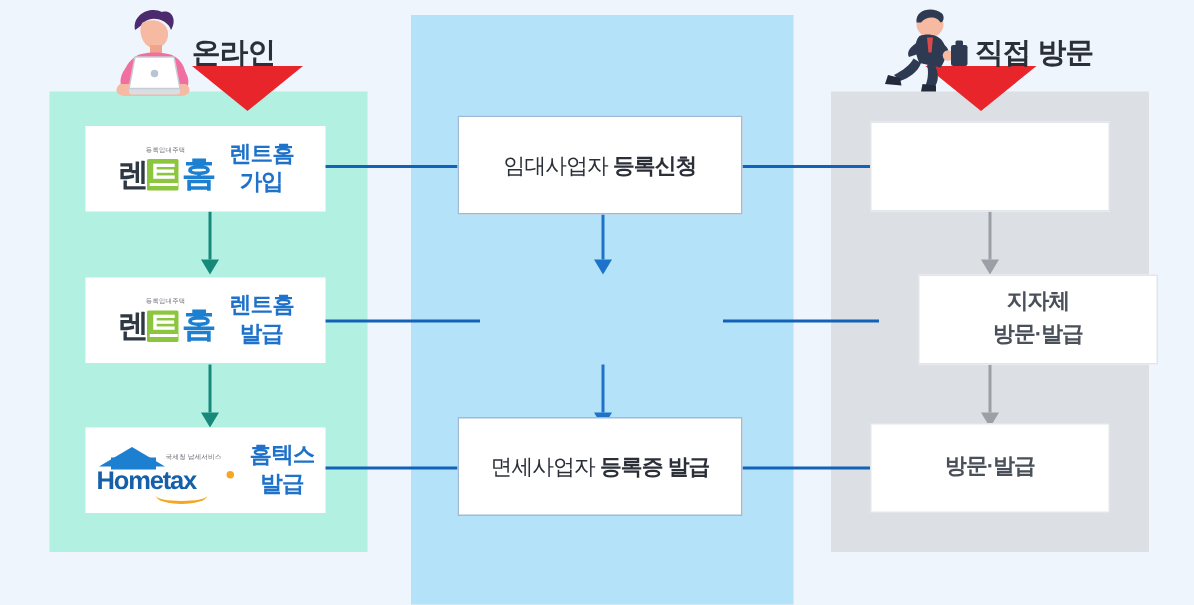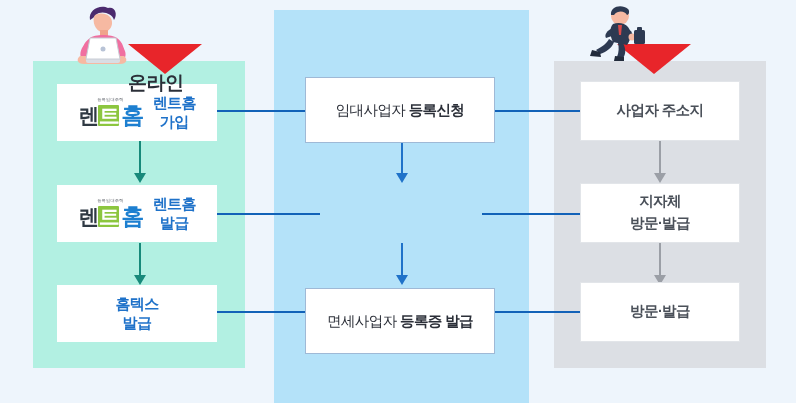--- a/index.html
+++ b/index.html
@@ -64,21 +64,21 @@
   
   .hdr-label {
     position: absolute;
     z-index: 7;
     font-size: 19px;
     font-weight: bold;
     color: #2b2f38;
     letter-spacing: -0.5px;
     white-space: nowrap;
   }
-  .hdr-label.online { left: 128px; top: 22px; margin-top: 48px; }
+  .hdr-label.online { left: 128px; top: 22px; }
   .hdr-label.visit  { left: 650px; top: 22px; }
 
   
   .illus {
     position: absolute;
     z-index: 7;
   }
   .illus.online { left: 68px; top: 4px; }
   .illus.visit  { left: 580px; top: 2px; }
 
@@ -323,20 +323,21 @@
 
       <rect x="54" y="28" width="11" height="14" rx="1.5" fill="#2d3a52"></rect>
       <rect x="57" y="25" width="5" height="4" rx="1" fill="#2d3a52"></rect>
     </svg>
   </div>
 
   <div class="red-tri online"></div>
   <div class="red-tri visit"></div>
 
   <div class="hdr-label online">온라인</div>
+  <div class="hdr-label visit">직접 방문</div>
 
   <div class="hline" style="left:216px; top:110px; width:104px;"></div>
   <div class="hline" style="left:216px; top:213px; width:104px;"></div>
   <div class="hline" style="left:216px; top:311px; width:104px;"></div>
 
   <div class="hline" style="left:482px; top:110px; width:104px;"></div>
   <div class="hline" style="left:482px; top:213px; width:104px;"></div>
   <div class="hline" style="left:482px; top:311px; width:104px;"></div>
 
   <div class="varrow teal" style="left:133px; top:141px; width:14px; height:42px;">
@@ -395,43 +396,50 @@
       </div>
       <div class="lbox-text">
         <div>렌트홈</div>
         <div>발급</div>
       </div>
     </div>
   </div>
 
   <div class="box left" style="left:57px; top:285px; width:160px; height:57px;">
     <div class="lbox-inner">
+      <div class="hometax-logo">
+        <div class="ht-roof"></div>
+        <div class="ht-roof2"></div>
+        <div class="ht-sub">국세청 납세서비스</div>
+        <div class="ht-word">Hometax</div>
+        <div class="ht-smile"></div>
+        <div class="ht-dot"></div>
+      </div>
       <div class="lbox-text">
         <div>홈텍스</div>
         <div>발급</div>
       </div>
     </div>
   </div>
 
   <div class="box mid" style="left:305px; top:77px; width:190px; height:66px;">
     <div class="mid-text"><span>임대사업자 </span><span class="b">등록신청</span></div>
   </div>
 
 
-  <div class="box mid" style="left:305px; top:288px; width:190px; height:66px;">
+  <div class="box mid" style="left:305px; top:278px; width:190px; height:66px;">
     <div class="mid-text"><span>면세사업자 </span><span class="b">등록증 발급</span></div>
   </div>
 
   <div class="box right" style="left:580px; top:81px; width:160px; height:60px;">
     <div class="right-text">
-      <div>사업자 주소지</div>
-    </div>
-  </div>
-
-  <div class="box right" style="left:580px; top:183px; width:160px; height:60px;">
+    </div>
+  </div>
+
+  <div class="box right" style="left:612px; top:183px; width:160px; height:60px;">
     <div class="right-text">
       <div>지자체</div>
       <div>방문·발급</div>
     </div>
   </div>
 
   <div class="box right" style="left:580px; top:282px; width:160px; height:60px;">
     <div class="right-text">
       <div>방문·발급</div>
     </div>

